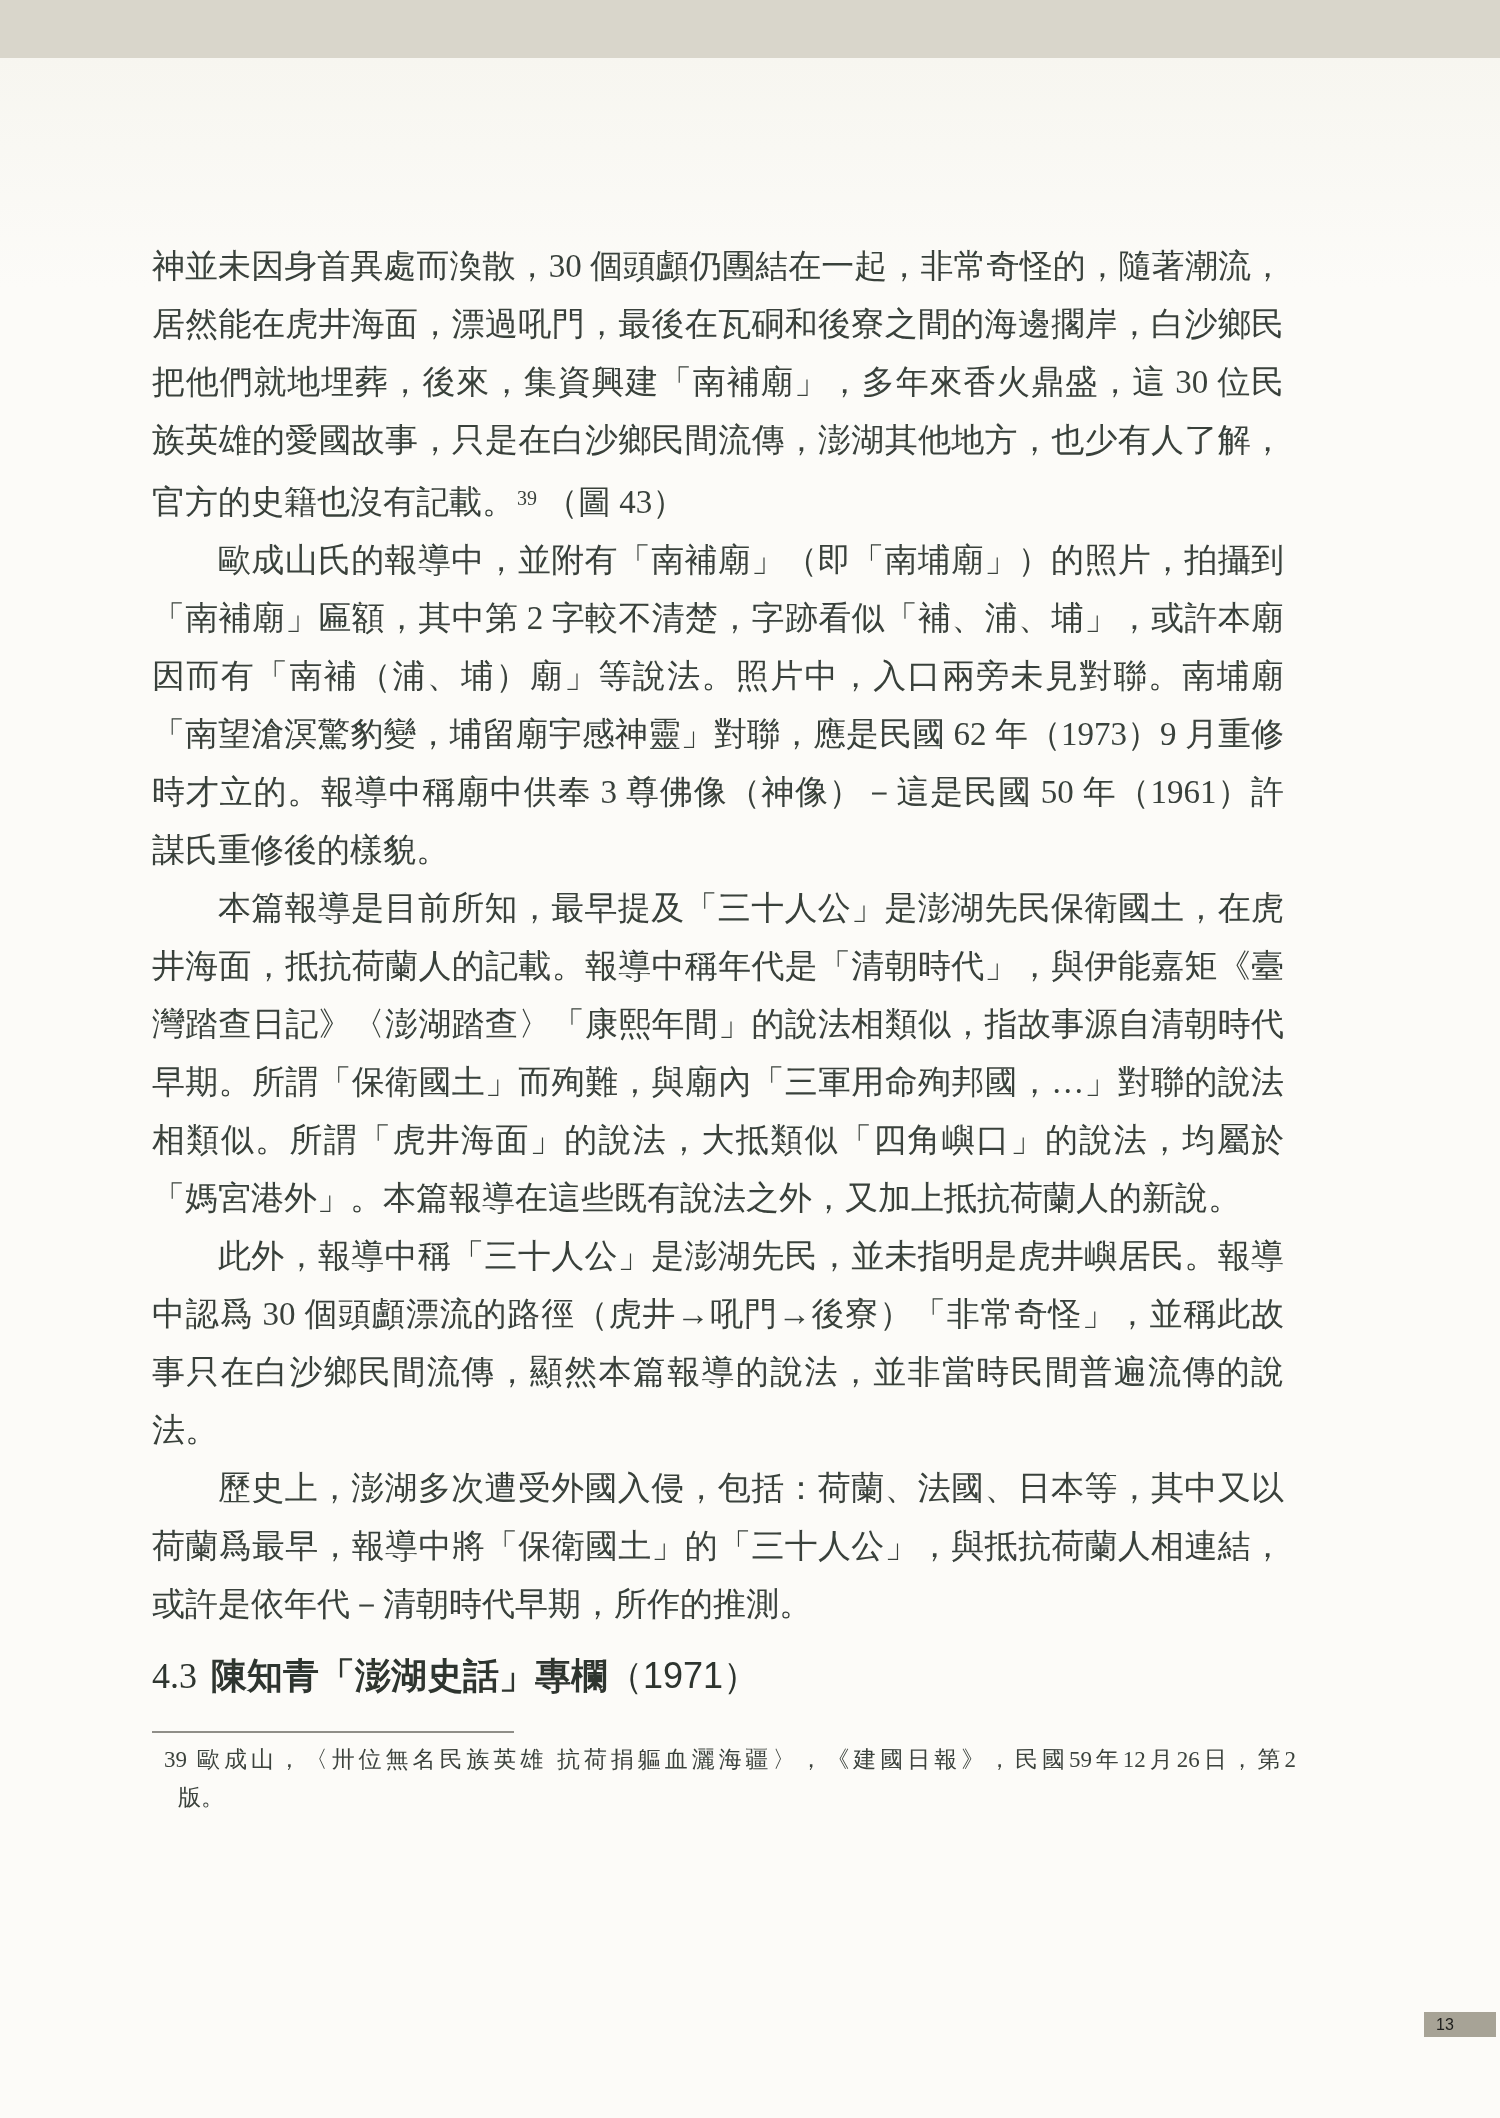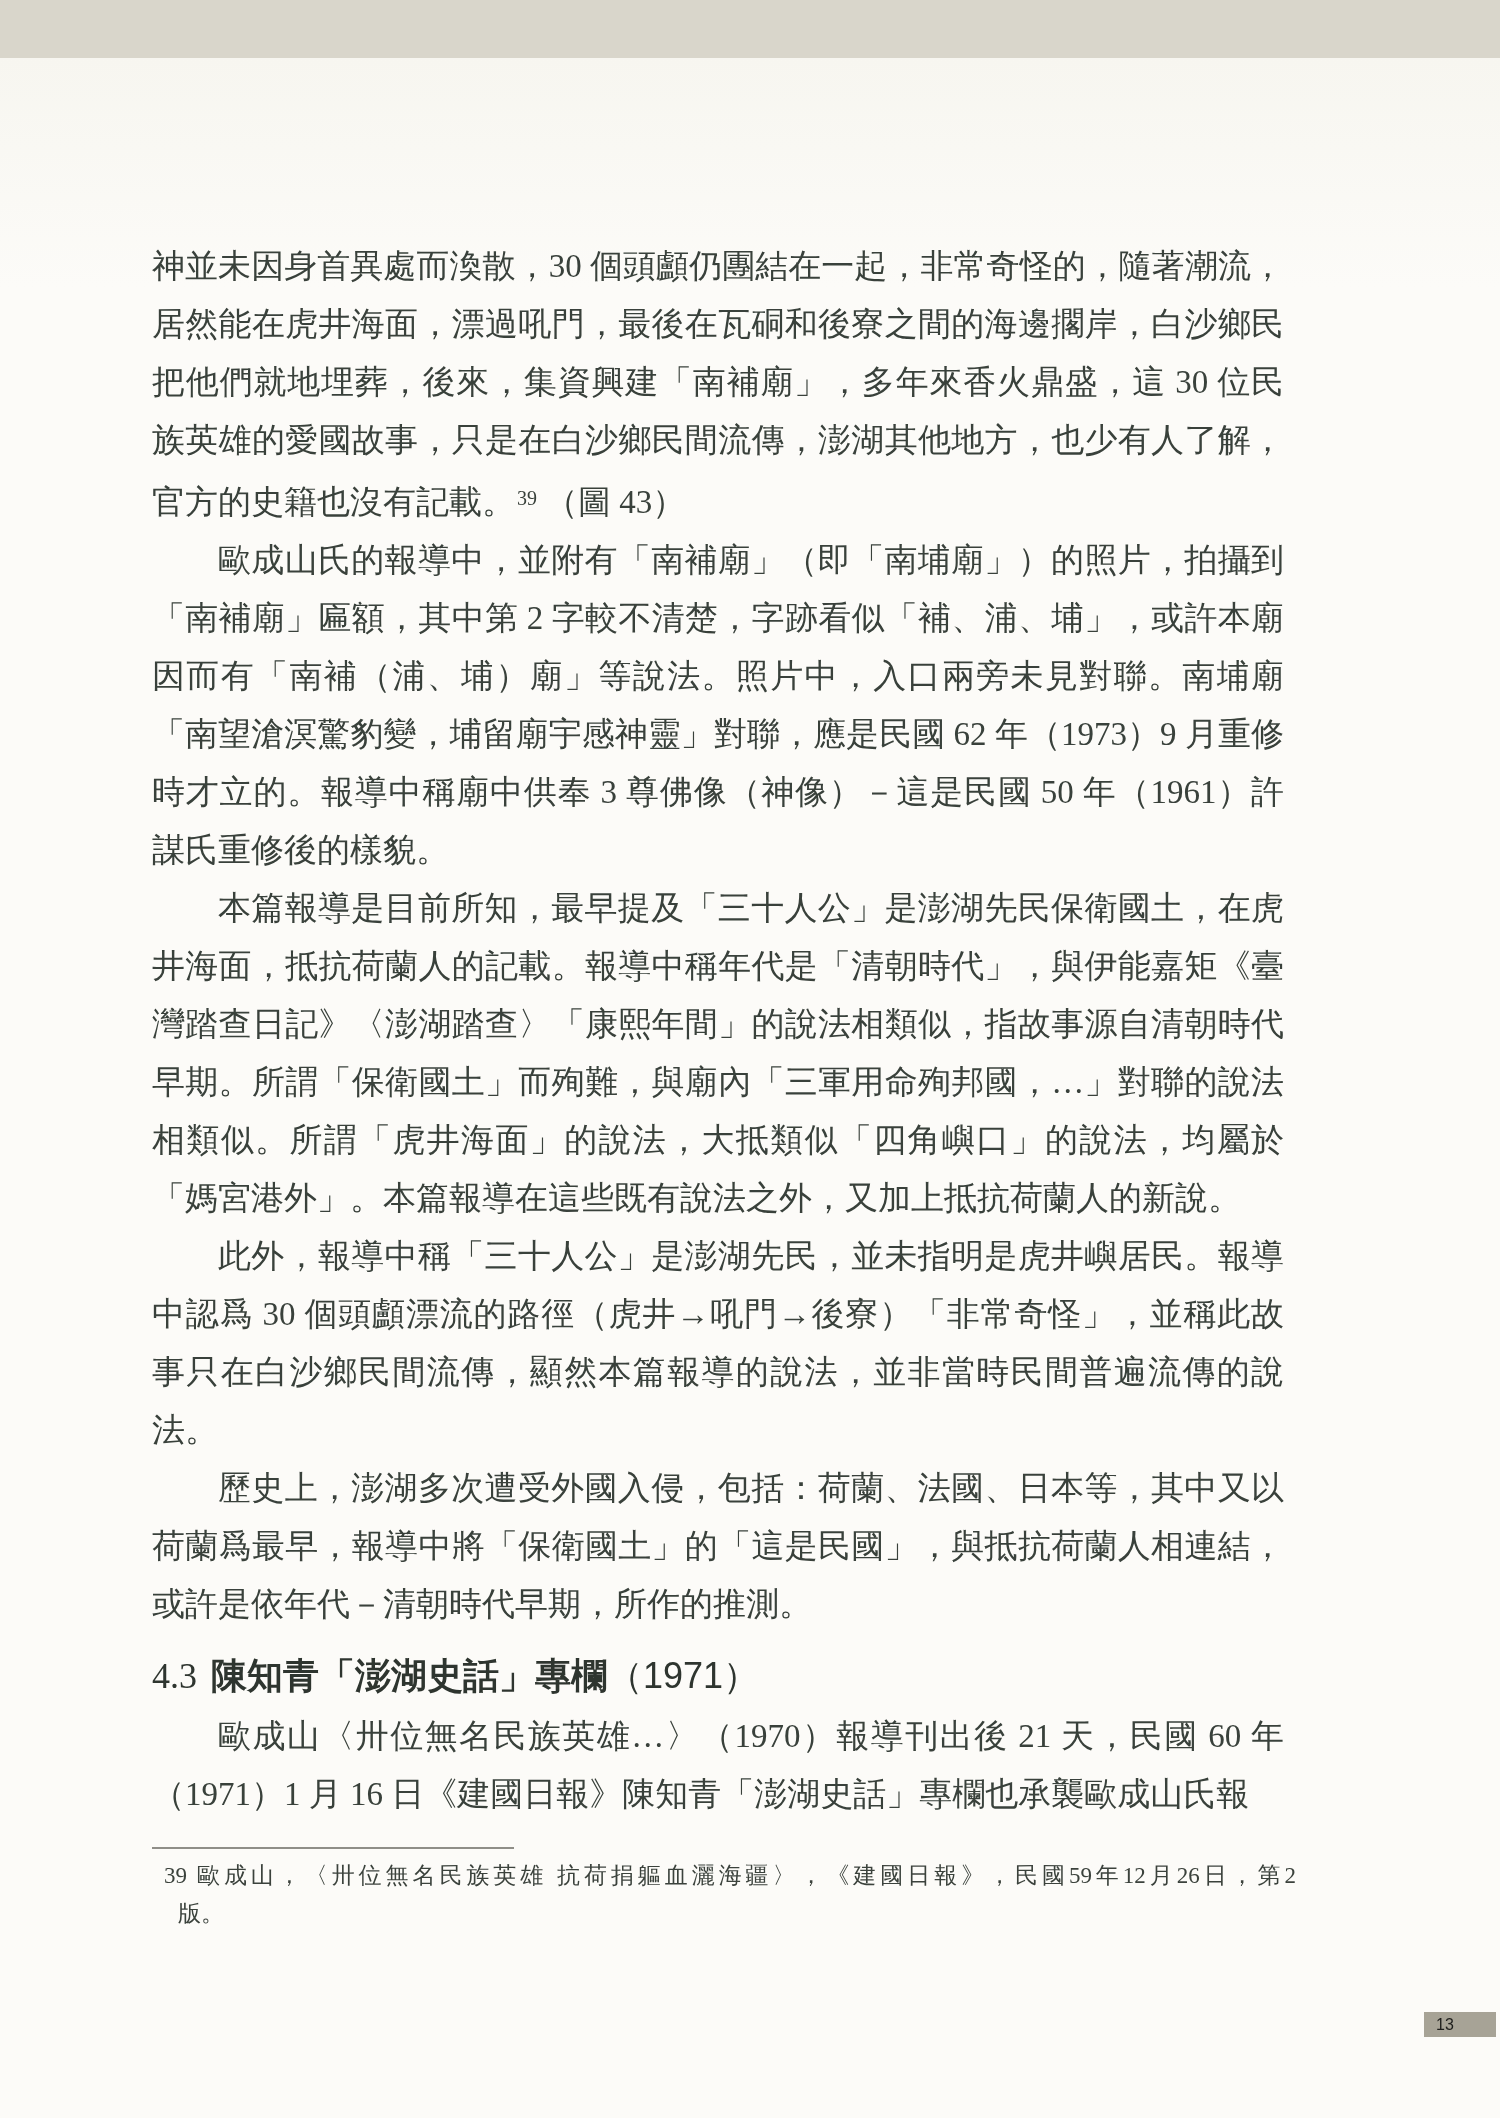--- a/index.html
+++ b/index.html
@@ -95,25 +95,24 @@
 
 <main>
   <p class="para"><span>神並未因身首異處而渙散，30 個頭顱仍團結在一起，非常奇怪的，隨著潮流，居然能在虎井海面，漂過吼門，最後在瓦硐和後寮之間的海邊擱岸，白沙鄉民把他們就地埋葬，後來，集資興建「南補廟」，多年來香火鼎盛，這 30 位民族英雄的愛國故事，只是在白沙鄉民間流傳，澎湖其他地方，也少有人了解，官方的史籍也沒有記載。</span><sup class="fnref">39</sup><span>（圖 43）</span></p>
 
   <p class="para indent">歐成山氏的報導中，並附有「南補廟」（即「南埔廟」）的照片，拍攝到「南補廟」匾額，其中第 2 字較不清楚，字跡看似「補、浦、埔」，或許本廟因而有「南補（浦、埔）廟」等說法。照片中，入口兩旁未見對聯。南埔廟「南望滄溟驚豹變，埔留廟宇感神靈」對聯，應是民國 62 年（1973）9 月重修時才立的。報導中稱廟中供奉 3 尊佛像（神像）－這是民國 50 年（1961）許謀氏重修後的樣貌。</p>
 
   <p class="para indent">本篇報導是目前所知，最早提及「三十人公」是澎湖先民保衛國土，在虎井海面，抵抗荷蘭人的記載。報導中稱年代是「清朝時代」，與伊能嘉矩《臺灣踏查日記》〈澎湖踏查〉「康熙年間」的說法相類似，指故事源自清朝時代早期。所謂「保衛國土」而殉難，與廟內「三軍用命殉邦國，…」對聯的說法相類似。所謂「虎井海面」的說法，大抵類似「四角嶼口」的說法，均屬於「媽宮港外」。本篇報導在這些既有說法之外，又加上抵抗荷蘭人的新說。</p>
 
   <p class="para indent">此外，報導中稱「三十人公」是澎湖先民，並未指明是虎井嶼居民。報導中認爲 30 個頭顱漂流的路徑（虎井→吼門→後寮）「非常奇怪」，並稱此故事只在白沙鄉民間流傳，顯然本篇報導的說法，並非當時民間普遍流傳的說法。</p>
 
-  <p class="para indent">歷史上，澎湖多次遭受外國入侵，包括：荷蘭、法國、日本等，其中又以荷蘭爲最早，報導中將「保衛國土」的「這是民國」，與抵抗荷蘭人相連結，或許是依年代－清朝時代早期，所作的推測。</p>
+  <p class="para indent">歷史上，澎湖多次遭受外國入侵，包括：荷蘭、法國、日本等，其中又以荷蘭爲最早，報導中將「保衛國土」的「三十人公」，與抵抗荷蘭人相連結，或許是依年代－清朝時代早期，所作的推測。</p>
 
   <h2 class="heading"><span class="h-num">4.3</span><span class="h-title">陳知青「澎湖史話」專欄</span><span class="h-year">（1971）</span></h2>
 
-  <p class="para indent">歐成山〈卅位無名民族英雄…〉（1970）報導刊出後 21 天，民國 60 年（1971）1 月 16 日《建國日報》陳知青「澎湖史話」專欄也承襲歐成山氏報</p>
 
   <div class="fn-rule"></div>
 
   <div class="footnote">
     <div class="fn-line1"><span class="fn-marker">39</span><span>歐成山，〈卅位無名民族英雄 抗荷捐軀血灑海疆〉，《建國日報》，民國59年12月26日，第2</span></div>
     <div class="fn-line2">版。</div>
   </div>
 </main>
 
 <div class="page-tab"><span>13</span></div>

